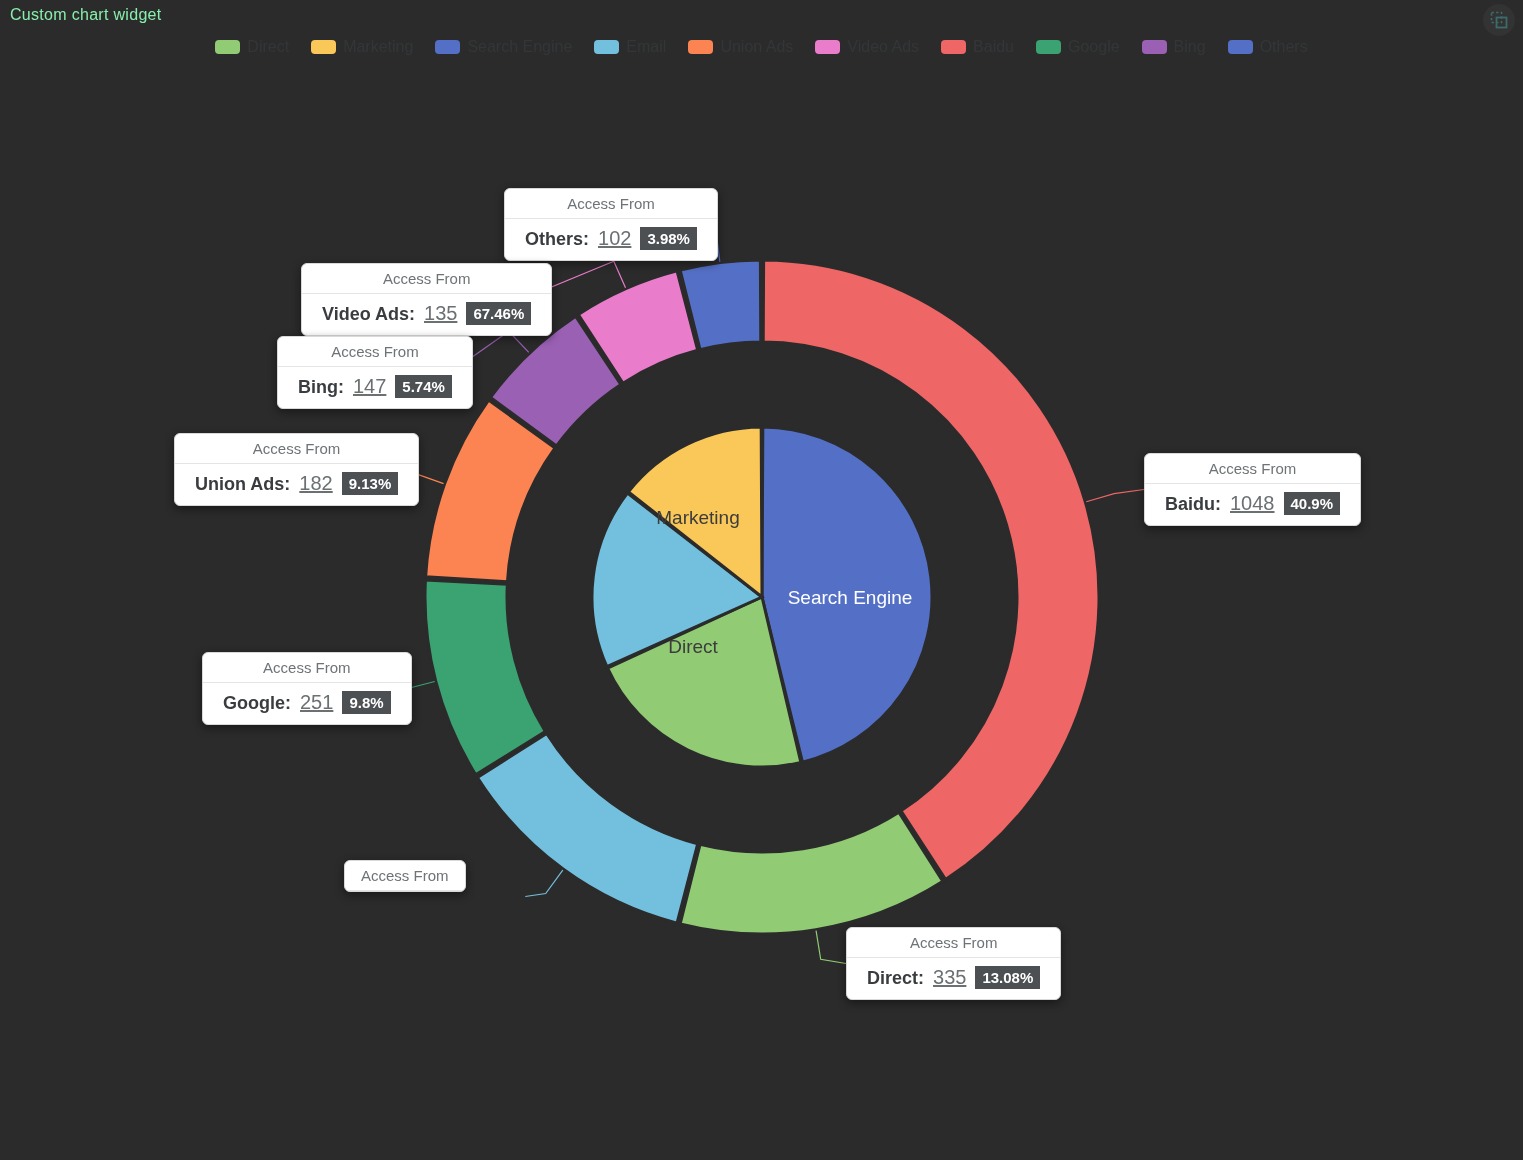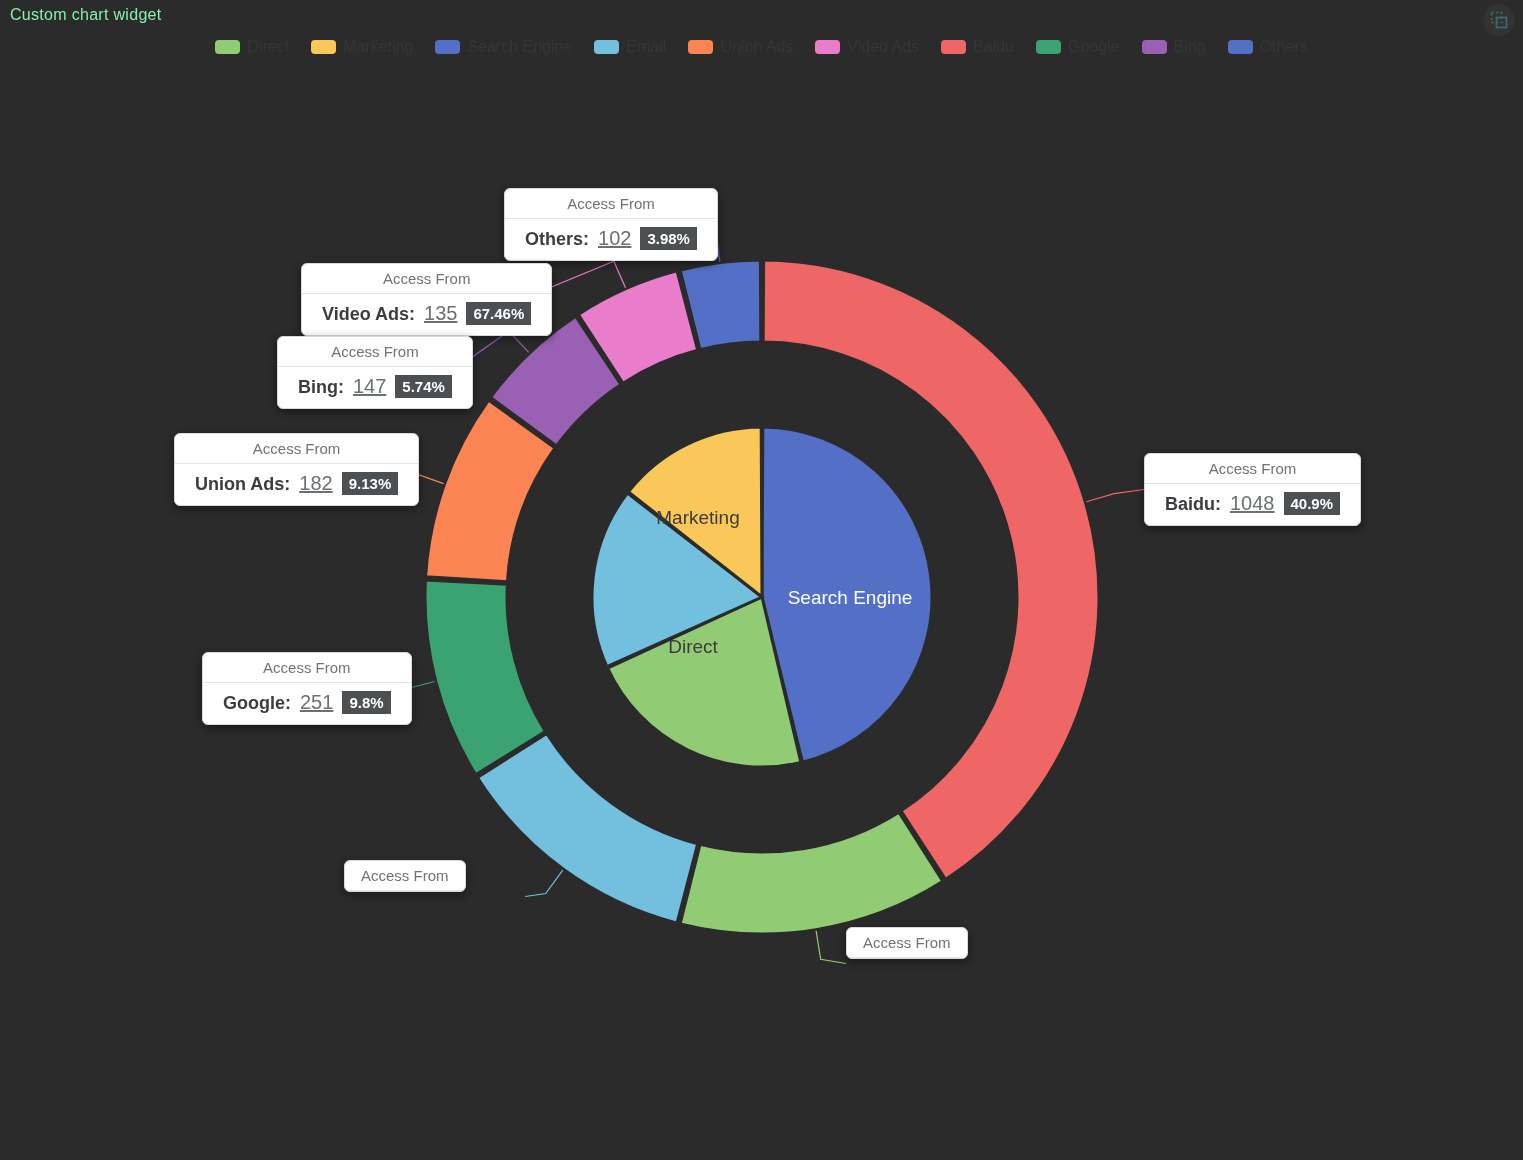--- a/index.html
+++ b/index.html
@@ -213,20 +213,25 @@
           <span class="tip-name">Google:</span>
           <span class="tip-value">251</span>
           <span class="tip-pct">9.8%</span>
         </div>
       </div>
       <div class="tip" style="left: 344px; top: 860px;">
         <div class="tip-head">Access From</div>
       </div>
       <div class="tip" style="left: 846px; top: 927px;">
         <div class="tip-head">Access From</div>
+        <div class="tip-body">
+          <span class="tip-name">Direct:</span>
+          <span class="tip-value">335</span>
+          <span class="tip-pct">13.08%</span>
+        </div>
       </div>
       <div class="tip" style="left: 1144px; top: 453px;">
         <div class="tip-head">Access From</div>
         <div class="tip-body">
           <span class="tip-name">Baidu:</span>
           <span class="tip-value">1048</span>
           <span class="tip-pct">40.9%</span>
         </div>
       </div>
     </div>

